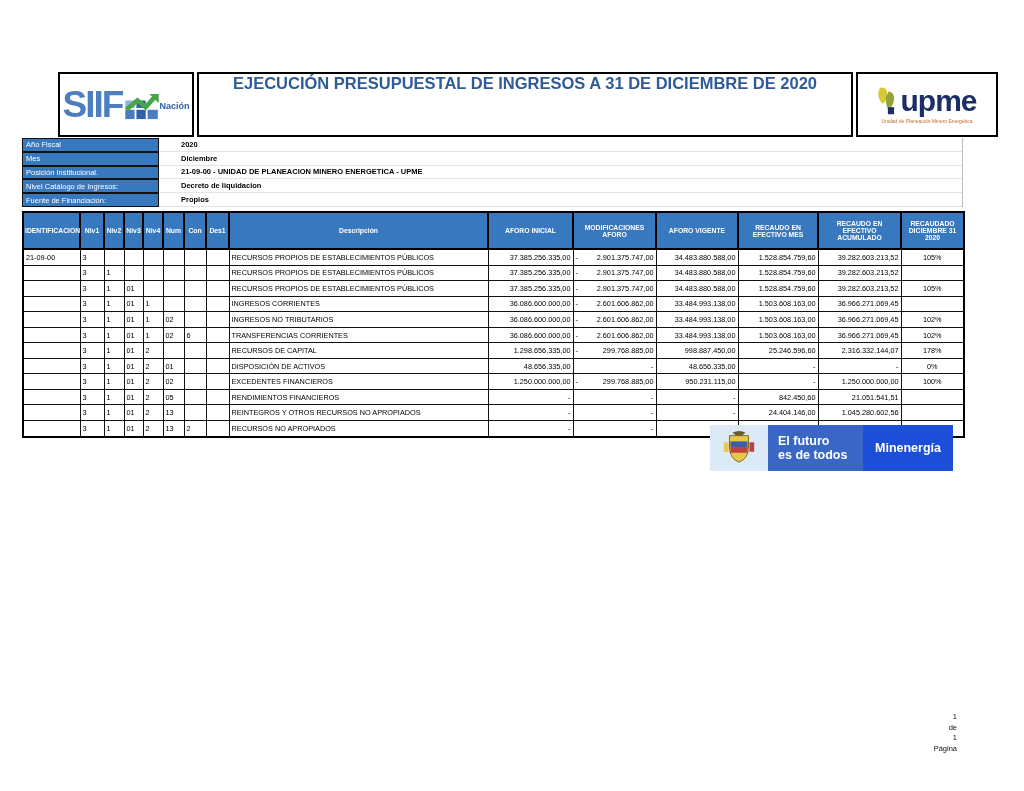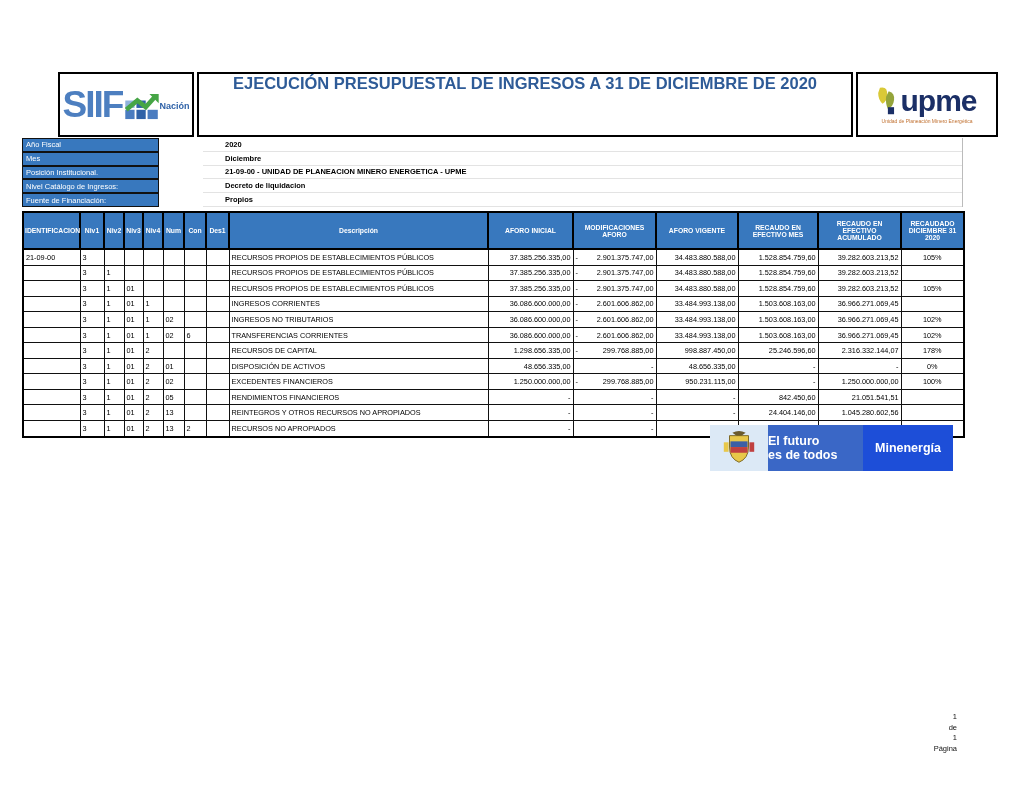--- a/index.html
+++ b/index.html
@@ -14,21 +14,21 @@
   .siif-icon-wrap{display:flex;flex-direction:row;align-items:center;margin-top:4px;}
   .siif-sub{font-size:9px;font-weight:bold;color:#2f62a8;margin-top:-1px;}
   .title-box{flex:1;border:2px solid #000;display:flex;align-items:flex-start;justify-content:center;background:#fff;}
   .title-text{color:#2e5b97;font-weight:bold;font-size:16.5px;text-align:center;}
   .upme-box{width:138px;border:2px solid #000;display:flex;flex-direction:column;align-items:center;justify-content:center;background:#fff;}
   .upme-row{display:flex;align-items:center;gap:3px;}
   .upme-text{font-size:30px;font-weight:bold;color:#1b2f66;letter-spacing:-1px;line-height:0.85;}
   .upme-tagline{font-size:5px;color:#c07030;margin-top:2px;white-space:nowrap;}
   
   .meta{position:absolute;left:22px;top:138px;width:940px;border-right:1px solid #bbb;}
-  .meta-row{display:flex;height:13.8px;gap:44px;}
+  .meta-row{display:flex;height:13.8px;}
   .meta-label{width:137px;background:#3878be;border:1px solid #111;color:#fff;font-size:7.5px;
     display:flex;align-items:center;padding-left:3px;box-sizing:border-box;}
   .meta-value{flex:1;font-size:7.5px;font-weight:bold;display:flex;align-items:center;
     padding-left:22px;border-bottom:1px solid #e3e3e3;}
   
   table.grid{position:absolute;left:22px;top:211px;width:941px;border-collapse:collapse;
     table-layout:fixed;border:2px solid #000;}
   table.grid th{background:#3878be;color:#fff;font-size:6.8px;font-weight:bold;border:2px solid #000;
     padding:0 1px;text-align:center;vertical-align:middle;}
   table.grid thead tr{height:37px;}
@@ -36,21 +36,21 @@
     overflow:hidden;white-space:nowrap;vertical-align:middle;}
   td.code{text-align:left;}
   td.desc{text-align:left;}
   td.num{text-align:right;}
   td.pct{text-align:center;}
   .negwrap{display:flex;justify-content:space-between;align-items:center;}
   
   .logo-block{position:absolute;left:710px;top:425px;height:46px;display:flex;}
   .coat-box{width:58px;background:#dce9f6;display:flex;align-items:center;justify-content:center;}
   .futuro-box{width:95px;background:#3a67c6;color:#fff;display:flex;flex-direction:column;
-    justify-content:center;box-sizing:border-box;font-weight:bold;font-size:12.5px;line-height:1.15;}
+    justify-content:center;padding-left:10px;box-sizing:border-box;font-weight:bold;font-size:12.5px;line-height:1.15;}
   .minenergia-box{width:90px;background:#1d4ed8;color:#fff;display:flex;align-items:center;
     justify-content:center;font-size:12.5px;font-weight:600;}
   
   .page-footer{position:absolute;left:903px;top:712px;width:54px;text-align:right;
     font-size:7.5px;line-height:1.4;color:#111;}
 </style>
 </head>
 <body>
 
 <div class="top-band">

